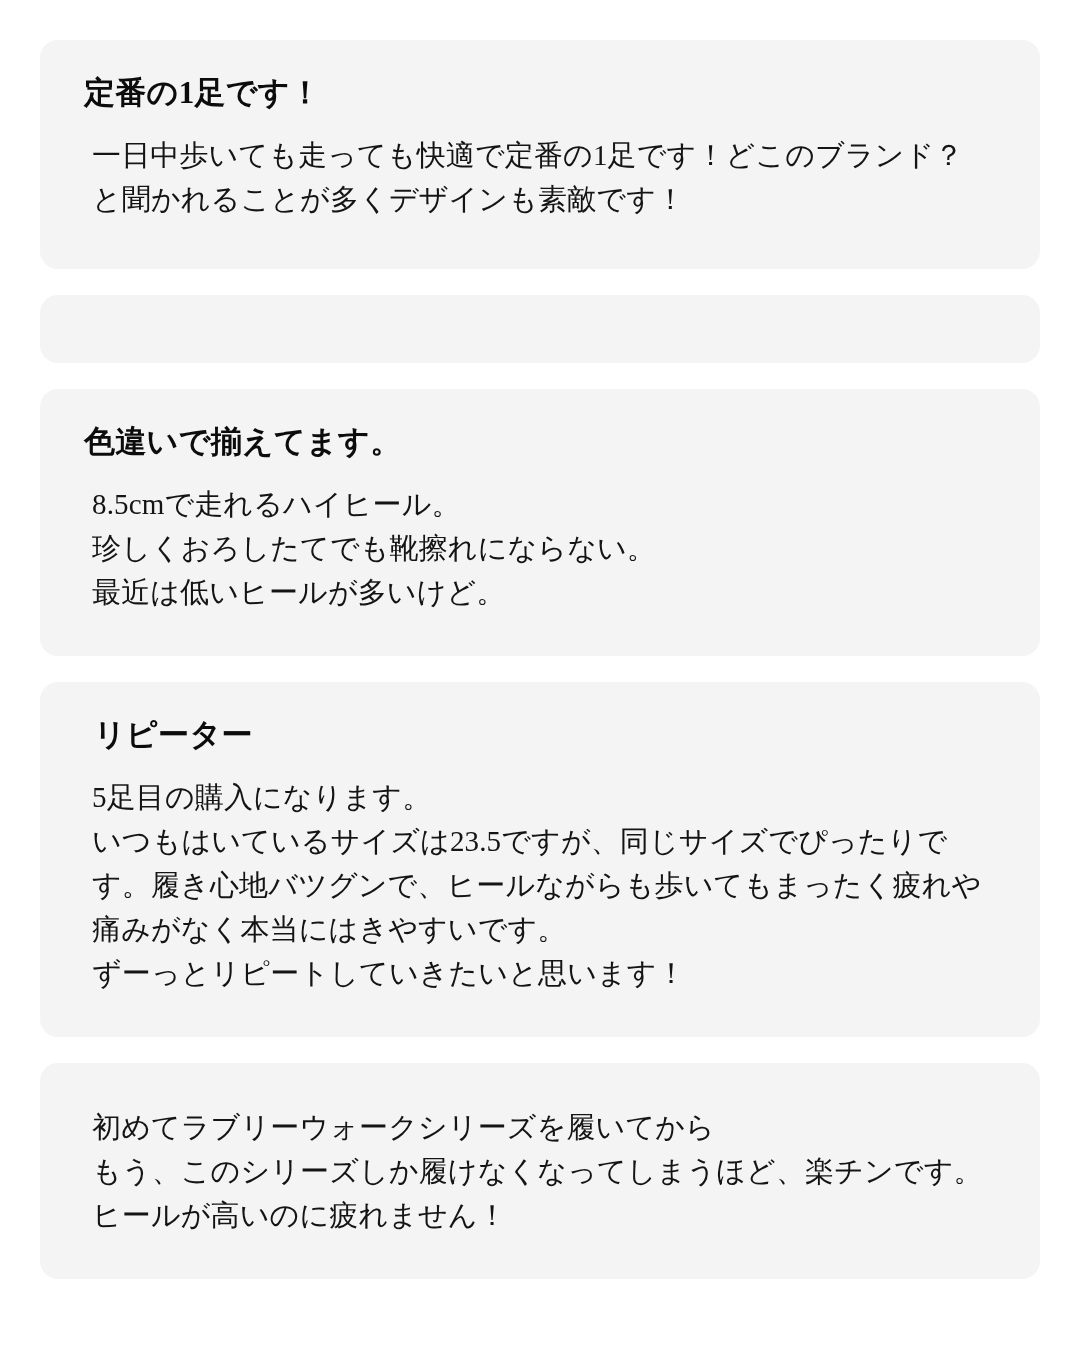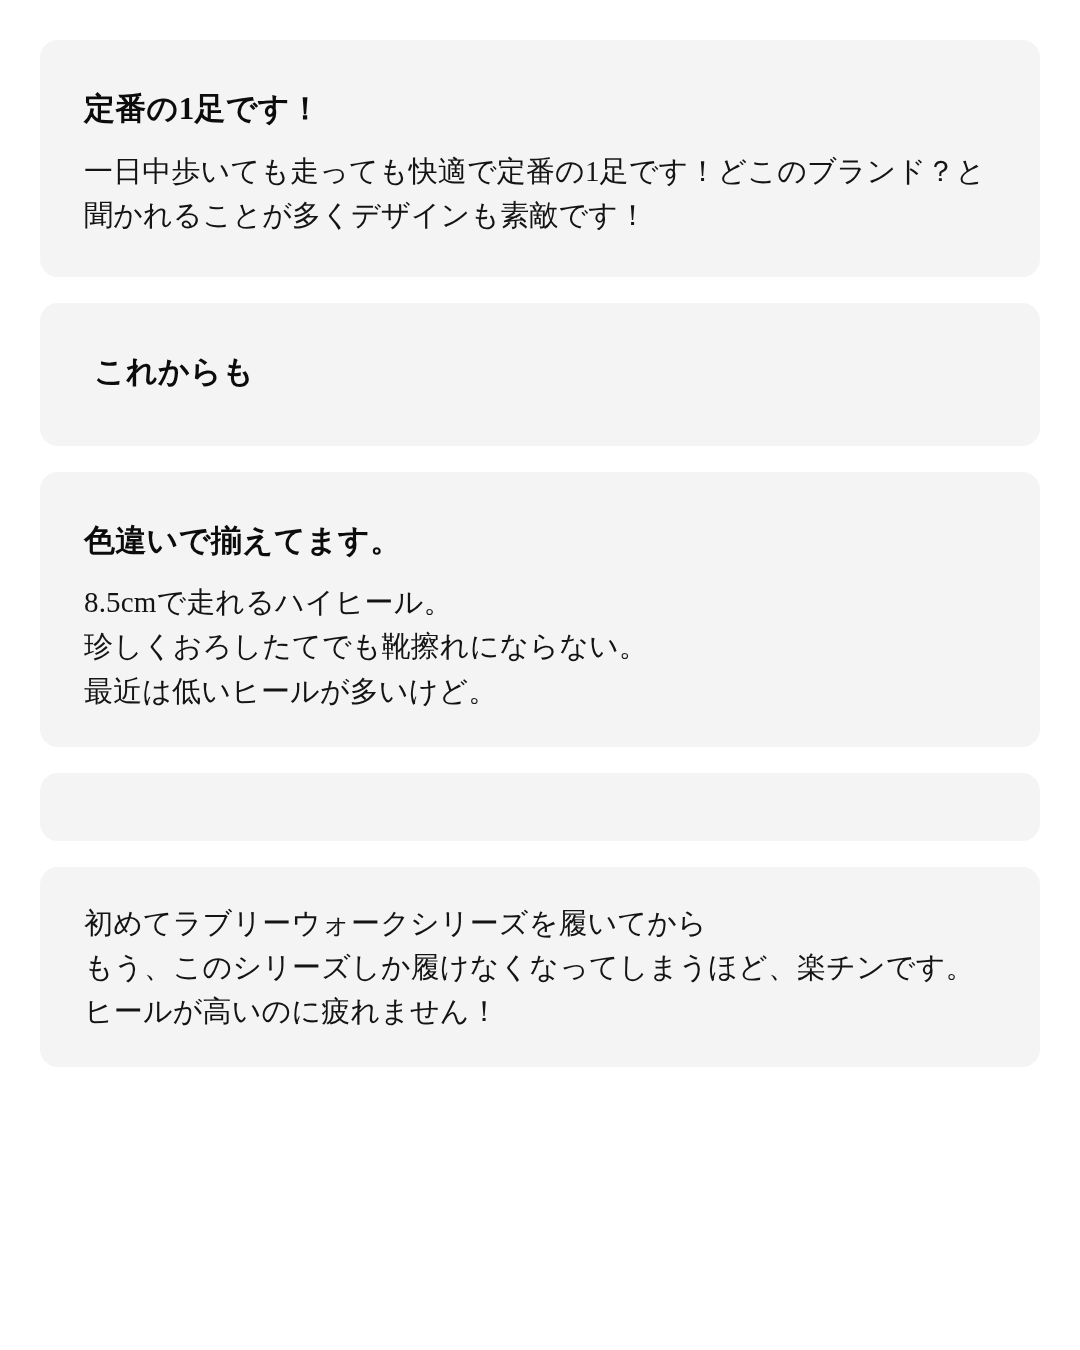--- a/index.html
+++ b/index.html
@@ -28,55 +28,58 @@
     border-radius: 18px;
     box-sizing: border-box;
     padding: 34px 44px 34px 44px;
   }
   .review-card.card-1 { padding-bottom: 40px; }
   .review-title {
     font-size: 31px;
     font-weight: bold;
     line-height: 1.25;
     letter-spacing: 0.01em;
-    margin: 16px 0 20px 0;
+    margin: 0 0 20px 0;
     color: #0c0c0c;
   }
   .review-body {
     font-size: 29px;
     line-height: 1.52;
     letter-spacing: 0.005em;
-    margin: 0;
+    margin: 8px;
     color: #141414;
     white-space: pre-line;
   }
   .indent-title { padding-left: 10px; }
 </style>
 </head>
 <body>
 
 <div class="page">
 
   <div class="review-card card-1">
     <h2 class="review-title">定番の1足です！</h2>
     <p class="review-body">一日中歩いても走っても快適で定番の1足です！どこのブランド？と聞かれることが多くデザインも素敵です！</p>
   </div>
 
   <div class="review-card card-2">
-    <h2 class="review-title indent-title">これからも</h2>
   </div>
 
   <div class="review-card card-3">
     <h2 class="review-title">色違いで揃えてます。</h2>
     <p class="review-body">8.5cmで走れるハイヒール。
 珍しくおろしたてでも靴擦れにならない。
 最近は低いヒールが多いけど。</p>
   </div>
 
   <div class="review-card card-4">
+    <h2 class="review-title indent-title">リピーター</h2>
+    <p class="review-body">5足目の購入になります。
+いつもはいているサイズは23.5ですが、同じサイズでぴったりです。履き心地バツグンで、ヒールながらも歩いてもまったく疲れや痛みがなく本当にはきやすいです。
+ずーっとリピートしていきたいと思います！</p>
   </div>
 
   <div class="review-card card-5">
     <p class="review-body">初めてラブリーウォークシリーズを履いてから
 もう、このシリーズしか履けなくなってしまうほど、楽チンです。ヒールが高いのに疲れません！</p>
   </div>
 
 </div>
 
 </body></html>

